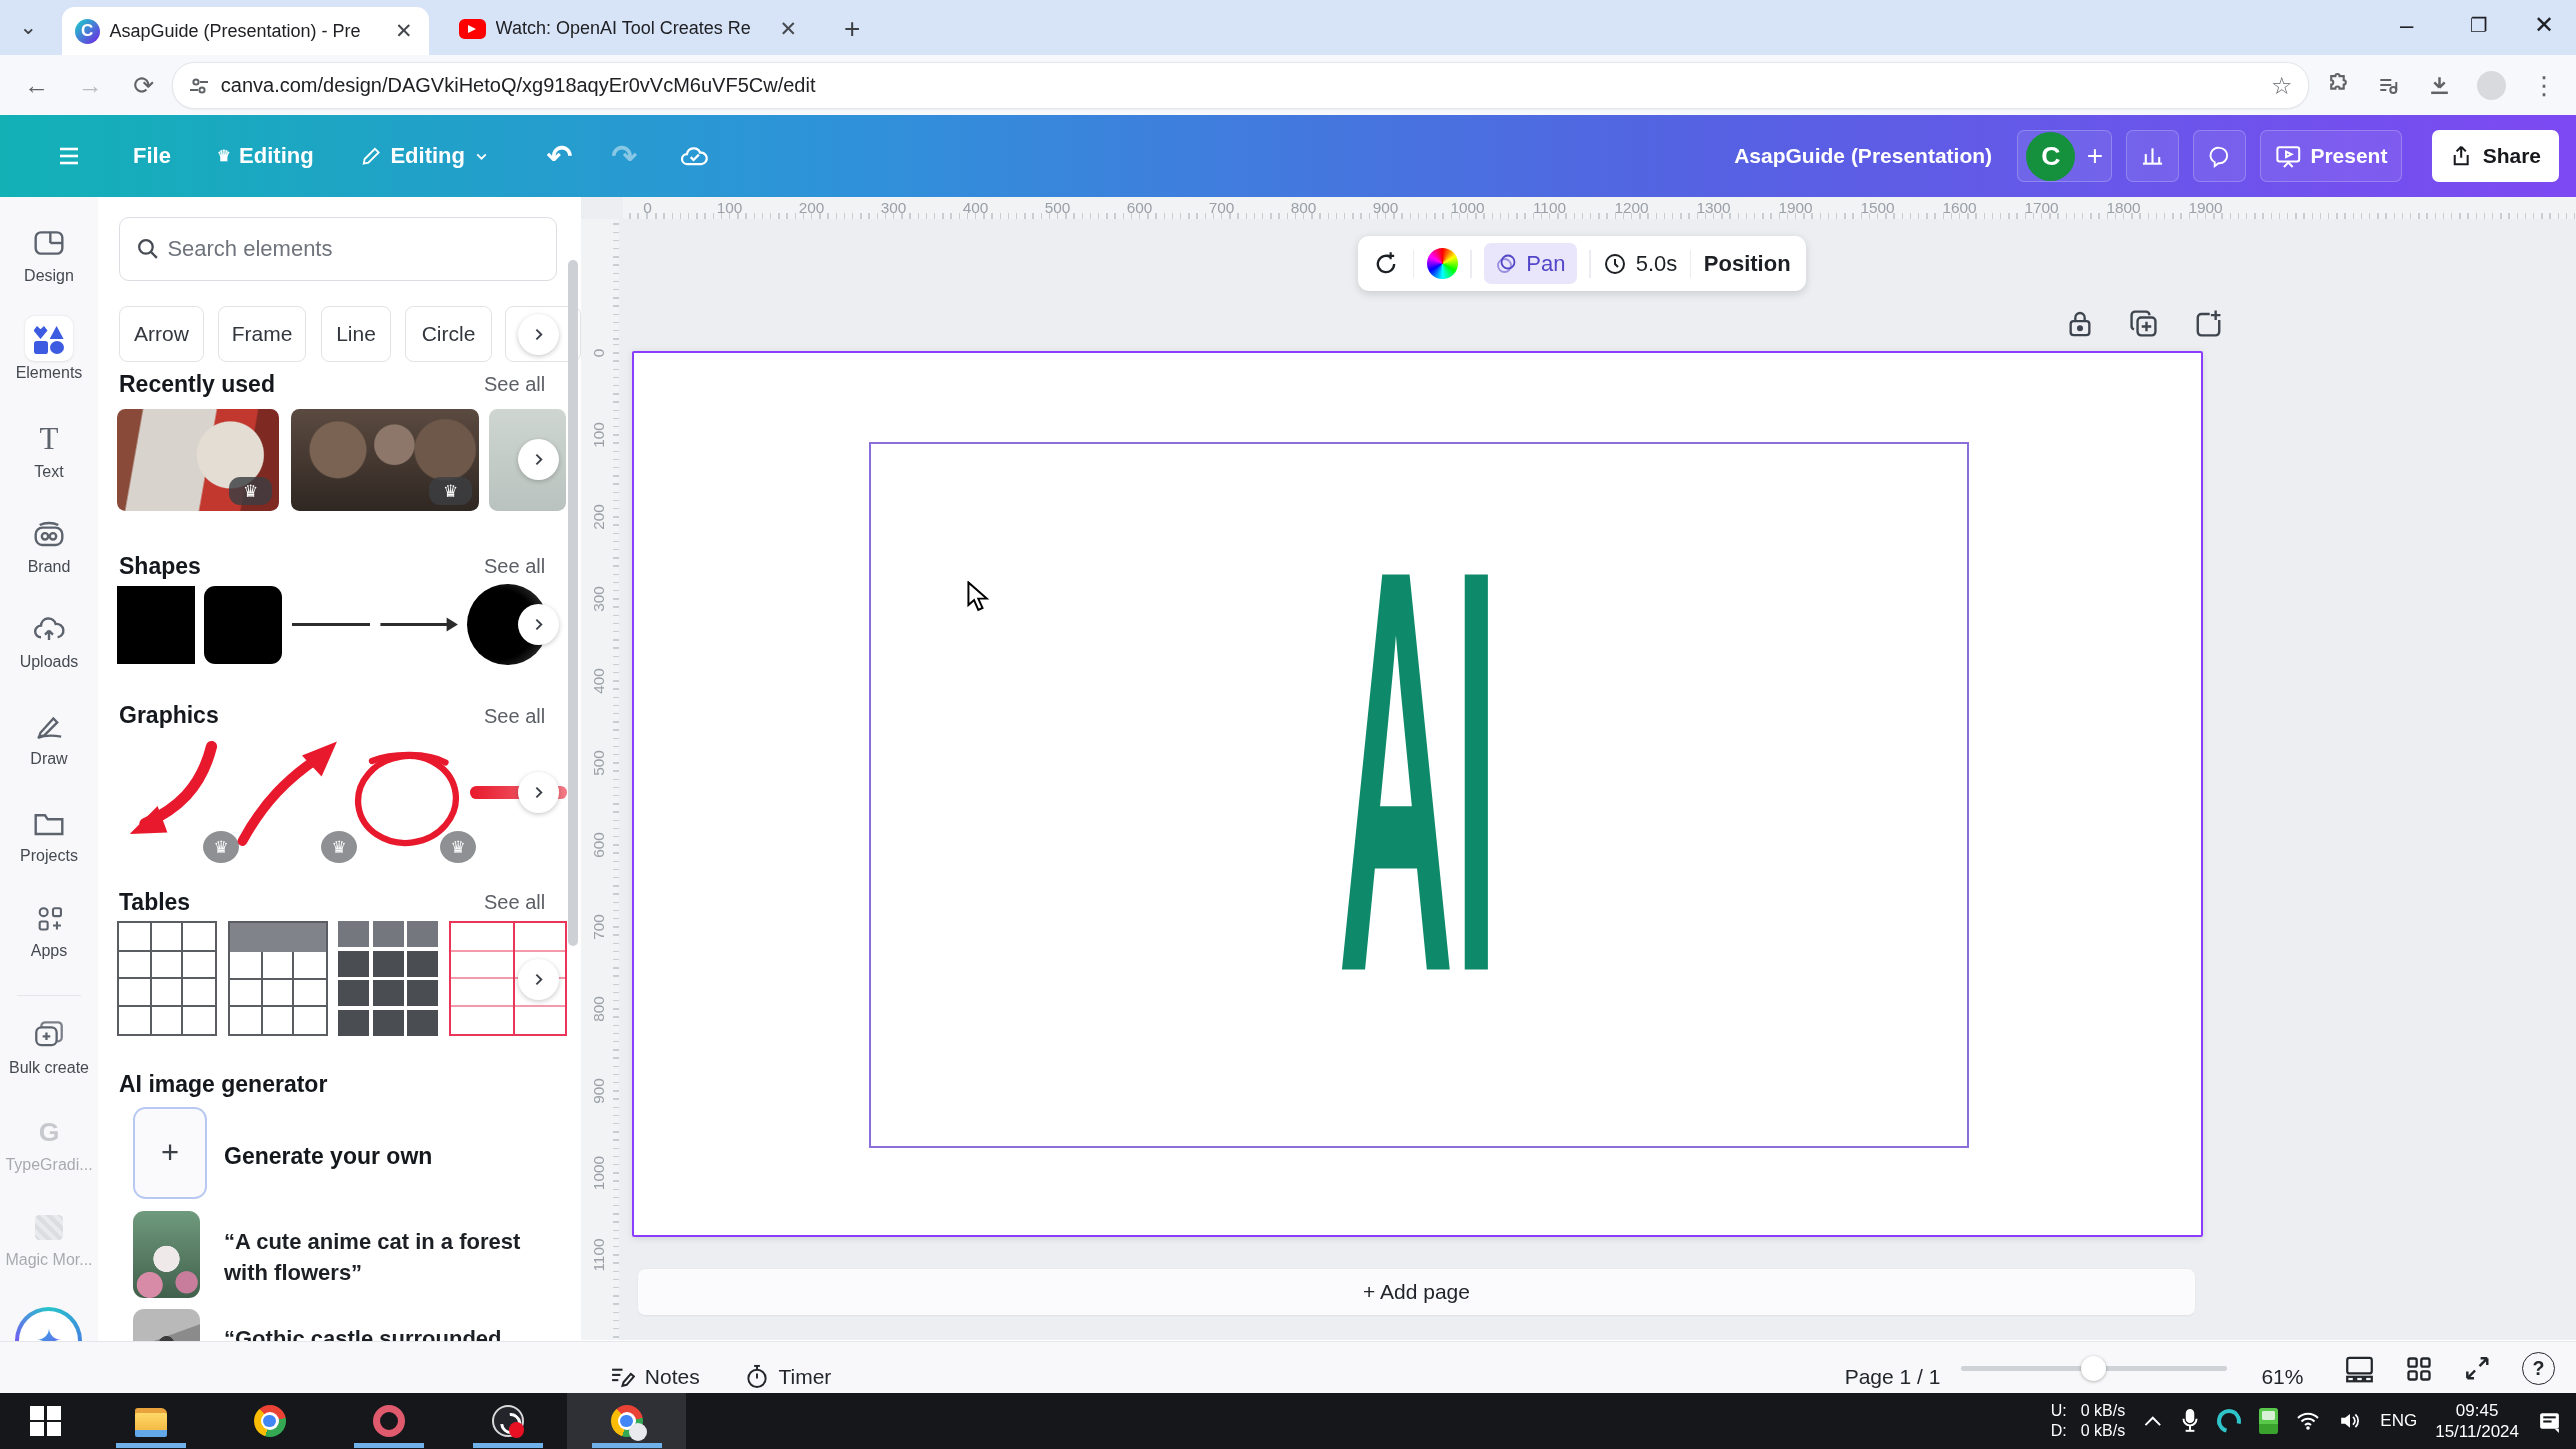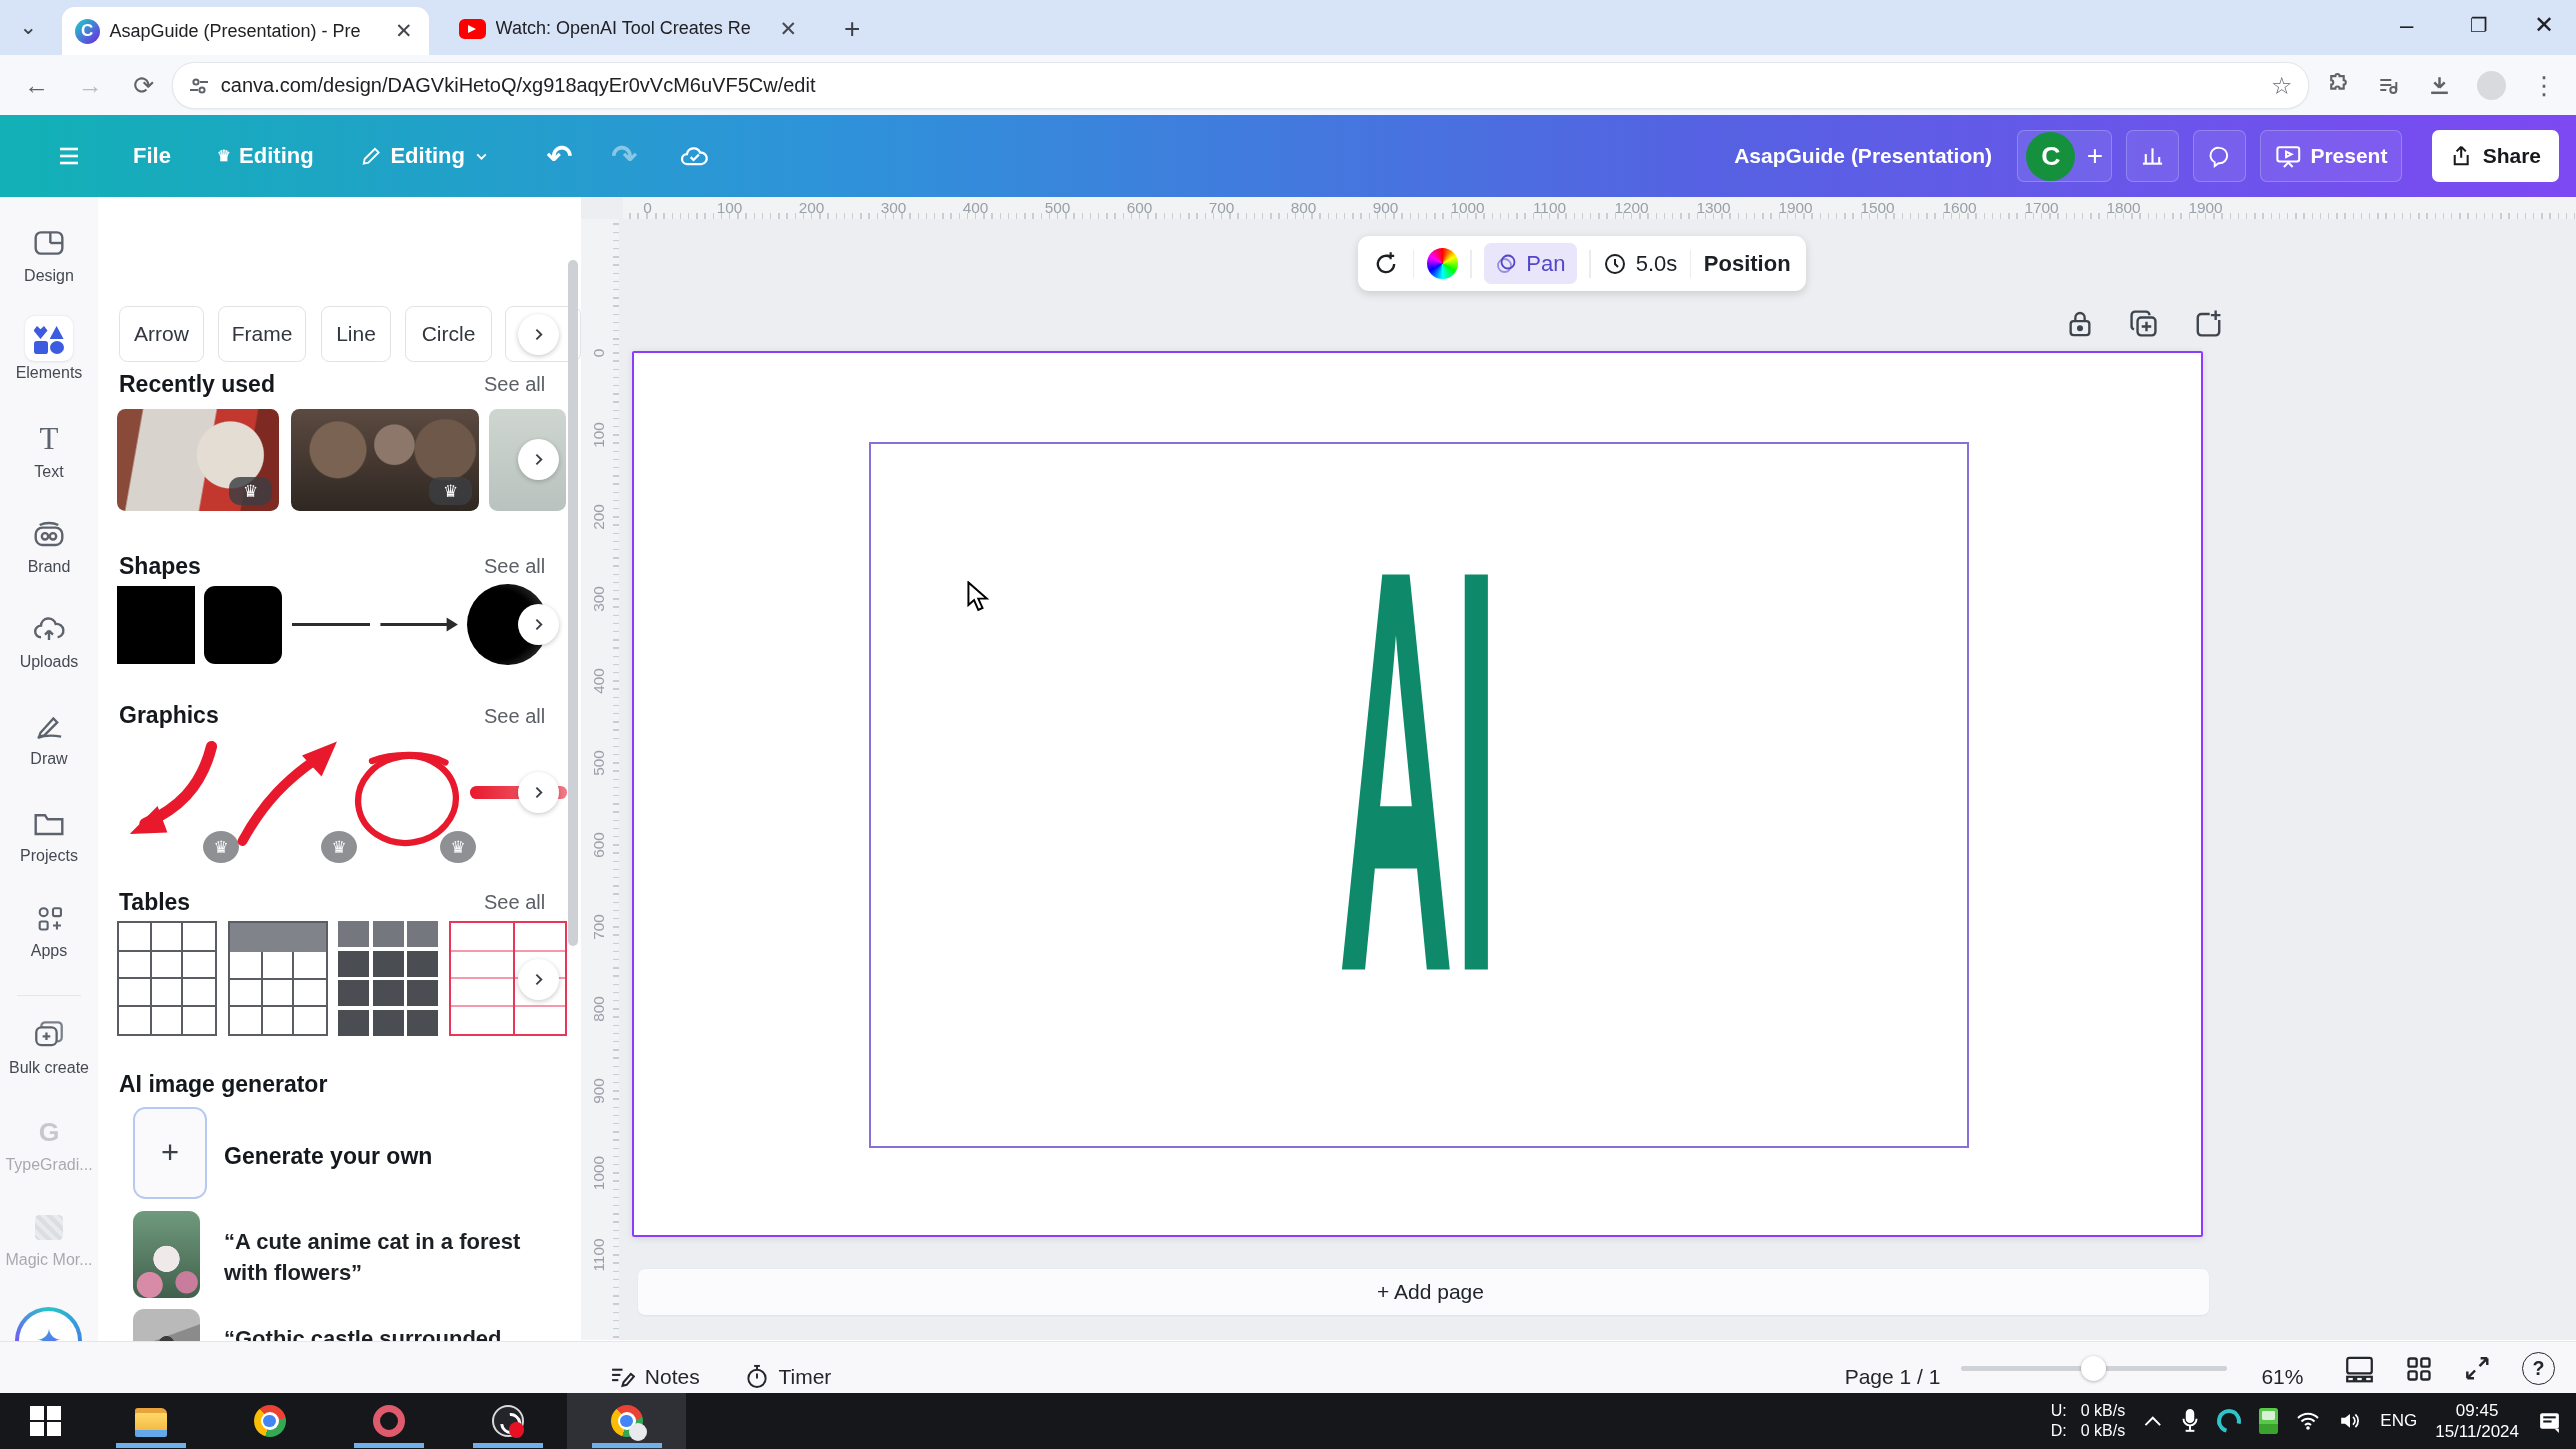--- a/index.html
+++ b/index.html
@@ -93,21 +93,21 @@
      color:#16141e;padding-left:15.4px;}
   .floatbar{position:absolute;left:777px;top:39px;width:448px;height:55px;background:#fff;border-radius:11.2px;
      box-shadow:0 2.1px 8.4px rgba(0,0,0,.14);display:flex;align-items:center;padding:0 14px;box-sizing:border-box;gap:12.6px;}
   .fb-sep{width:1.4px;height:28px;background:#ececf0;}
   .pan-chip{display:flex;align-items:center;gap:7px;background:#e9e6fb;border-radius:7px;height:41px;padding:0 11.2px;
      color:#5346c8;font-size:22px;}
   .fb-label{font-size:22px;color:#1c1f24;}
   .pageicons{position:absolute;left:1485px;top:111px;display:flex;gap:34px;color:#3f454e;}
   .addpage{position:absolute;left:57px;top:1072px;width:1557px;height:46px;background:#fbfbfd;border-radius:7px;
      display:flex;align-items:center;justify-content:center;font-size:21px;color:#21252b;font-weight:500;
-     box-shadow:0 0.7px 2.1px rgba(0,0,0,.06);padding-left:14px;}
+     box-shadow:0 0.7px 2.1px rgba(0,0,0,.06);}
 
   
   .bottombar{left:0;top:1341px;width:2576px;height:53px;background:#f8f8fa;border-top:0.7px solid #e4e6e9;
      display:flex;align-items:center;color:#23262b;}
   .bb-item{display:flex;align-items:center;gap:9.8px;font-size:21px;margin-top:16px;}
   .slider-track{width:266px;height:4.2px;background:#cfd2d6;border-radius:2.1px;position:relative;}
   .slider-handle{position:absolute;left:120px;top:-10.5px;width:25px;height:25px;background:#fff;border-radius:50%;
      box-shadow:0 0.7px 3.5px rgba(0,0,0,.3);}
 
   
@@ -375,20 +375,29 @@
     </div>
     <div class="abs" style="left:15.4px;top:1110px;width:67px;height:67px;border-radius:50%;
          background:conic-gradient(#27c4c9,#4a6fe8,#8b3dff,#27c4c9);display:flex;align-items:center;justify-content:center;">
       <div style="width:59px;height:59px;border-radius:50%;background:#fff;display:flex;align-items:center;justify-content:center;">
         <span style="font-size:31px;background:linear-gradient(135deg,#27b6e0,#7b4df0);-webkit-background-clip:text;background-clip:text;color:transparent;">✦</span>
       </div>
     </div>
   </div>
 
   <div class="abs panel">
+    <div class="abs search" aria-label="Search elements">
+      <svg width="25" height="25" viewBox="0 0 24 24" style="margin-left:15.4px">
+        <g fill="none" stroke="#464b53" stroke-width="2.2">
+            <circle cx="10.5" cy="10.5" r="6.5"></circle>
+            <line x1="15.5" y1="15.5" x2="21" y2="21"></line>
+          </g>
+      </svg>
+      <div class="search-ph">Search elements</div>
+    </div>
 
     <div class="chip" style="left:21px;width:85px;">
         <span>Arrow</span>
       </div>
     <div class="chip" style="left:120px;width:88px;">
         <span>Frame</span>
       </div>
     <div class="chip" style="left:223px;width:70px;">
         <span>Line</span>
       </div>

